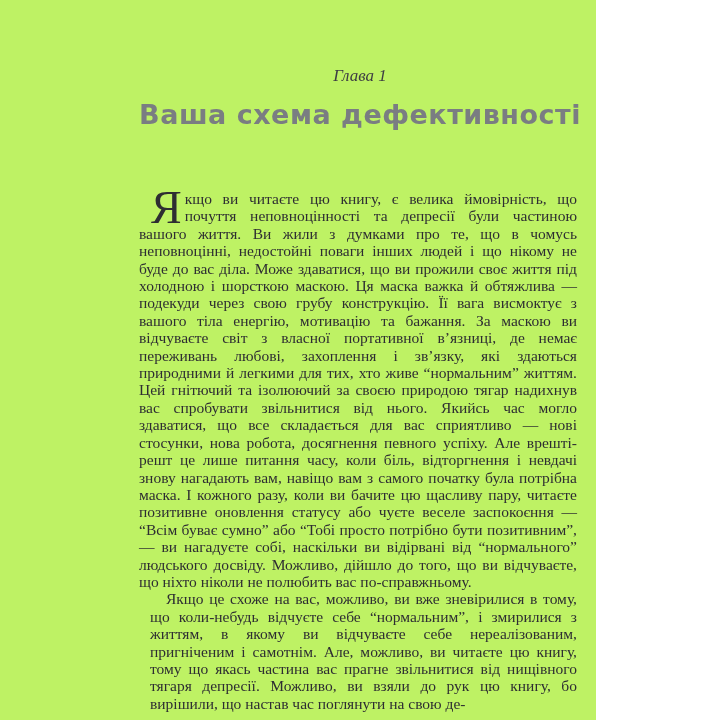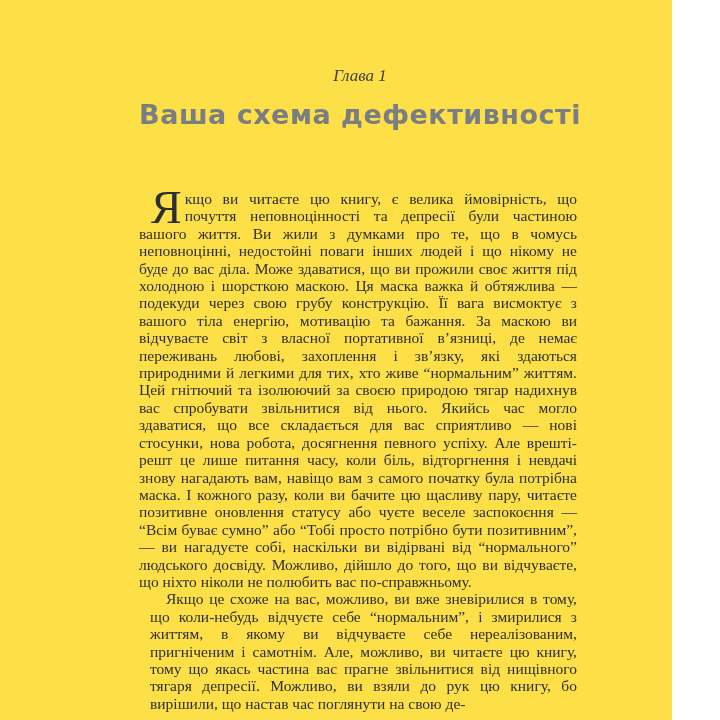--- a/index.html
+++ b/index.html
@@ -2,23 +2,23 @@
 <html lang="uk"><head>
 <meta charset="utf-8">
 <style>
   html, body {
     margin: 0;
     padding: 0;
     background: #ffffff;
   }
   .book-page {
     position: relative;
-    width: 672px;
+    width: 596px;
     height: 720px;
-    background: #fde047;
+    background: #bef264;
     overflow: hidden;
   }
   .chapter-label {
     position: absolute;
     top: 66px;
     left: 0;
     width: 720px;
     text-align: center;
     font-family: "Liberation Serif", serif;
     font-style: italic;

